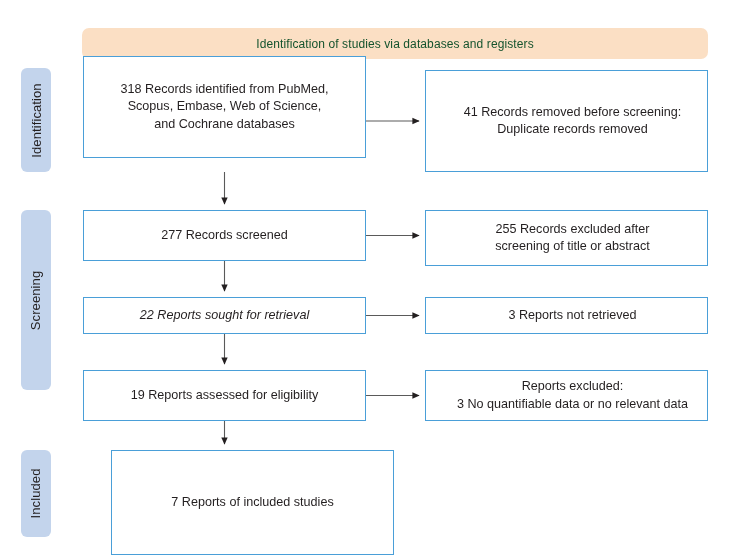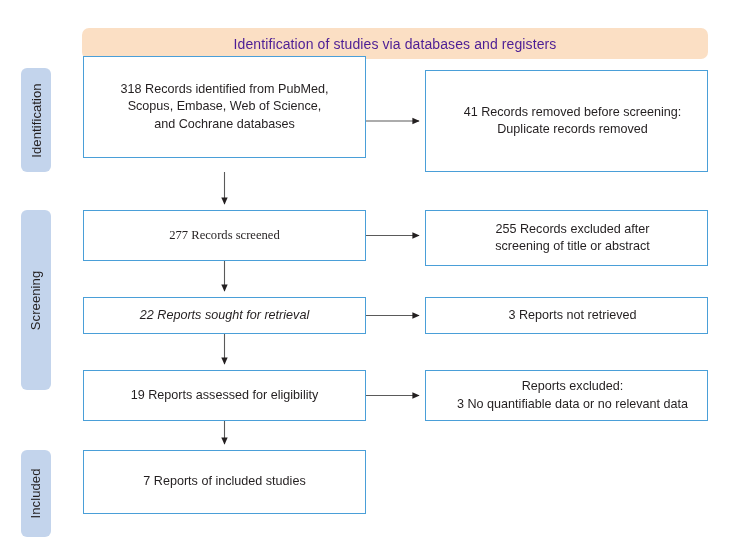--- a/index.html
+++ b/index.html
@@ -27,22 +27,22 @@
     top: 28px;
     width: 626px;
     height: 31px;
     background: #fbdfc4;
     border-radius: 7px;
     display: flex;
     align-items: center;
     justify-content: center;
   }
   .stage-banner .banner-text {
-    font-size: 14px;
-    color: #4c1d95;
+    font-size: 12px;
+    color: #14532d;
     letter-spacing: 0.1px;
     white-space: nowrap;
   }
 
   
   .stage-label {
     position: absolute;
     left: 21px;
     width: 30px;
     background: #c3d4ec;
@@ -78,27 +78,27 @@
     line-height: 17.5px;
     color: #231f20;
     padding: 0 10px;
     white-space: pre-line;
   }
   .col-left  { left: 83px;  width: 283px; }
   .col-right { left: 425px; width: 283px; padding-left: 12px; }
 
   #box-identified  { top: 56px;  height: 102px; }
   #box-removed     { top: 70px;  height: 102px; }
-  #box-screened    { top: 210px; height: 51px; font-family: Liberation Serif, serif;  }
+  #box-screened    { top: 210px; height: 51px;  }
   #box-excluded    { top: 210px; height: 56px;  }
   #box-sought      { top: 297px; height: 37px; font-style: italic;  }
   #box-notretrieved{ top: 297px; height: 37px;  }
   #box-assessed    { top: 370px; height: 51px;  }
   #box-repexcluded { top: 370px; height: 51px;  }
-  #box-included    { top: 450px; height: 64px;  }
+  #box-included    { top: 450px; height: 105px; margin-left: 28px;  }
 
   
   #connectors {
     position: absolute;
     left: 0;
     top: 0;
     width: 738px;
     height: 559px;
     pointer-events: none;
   }

